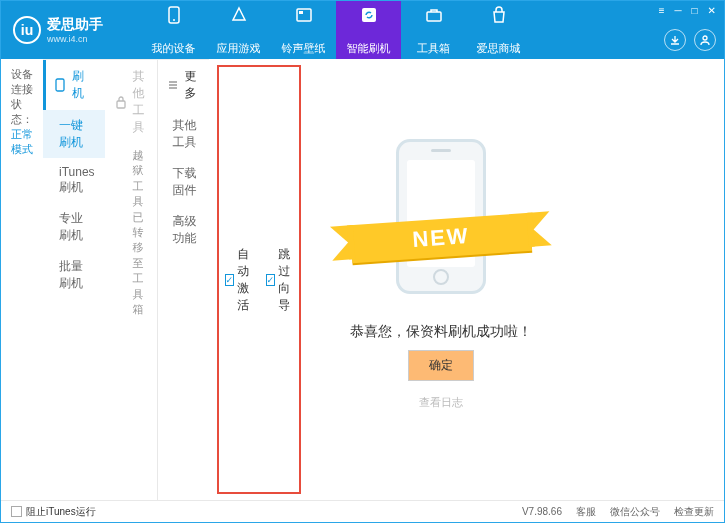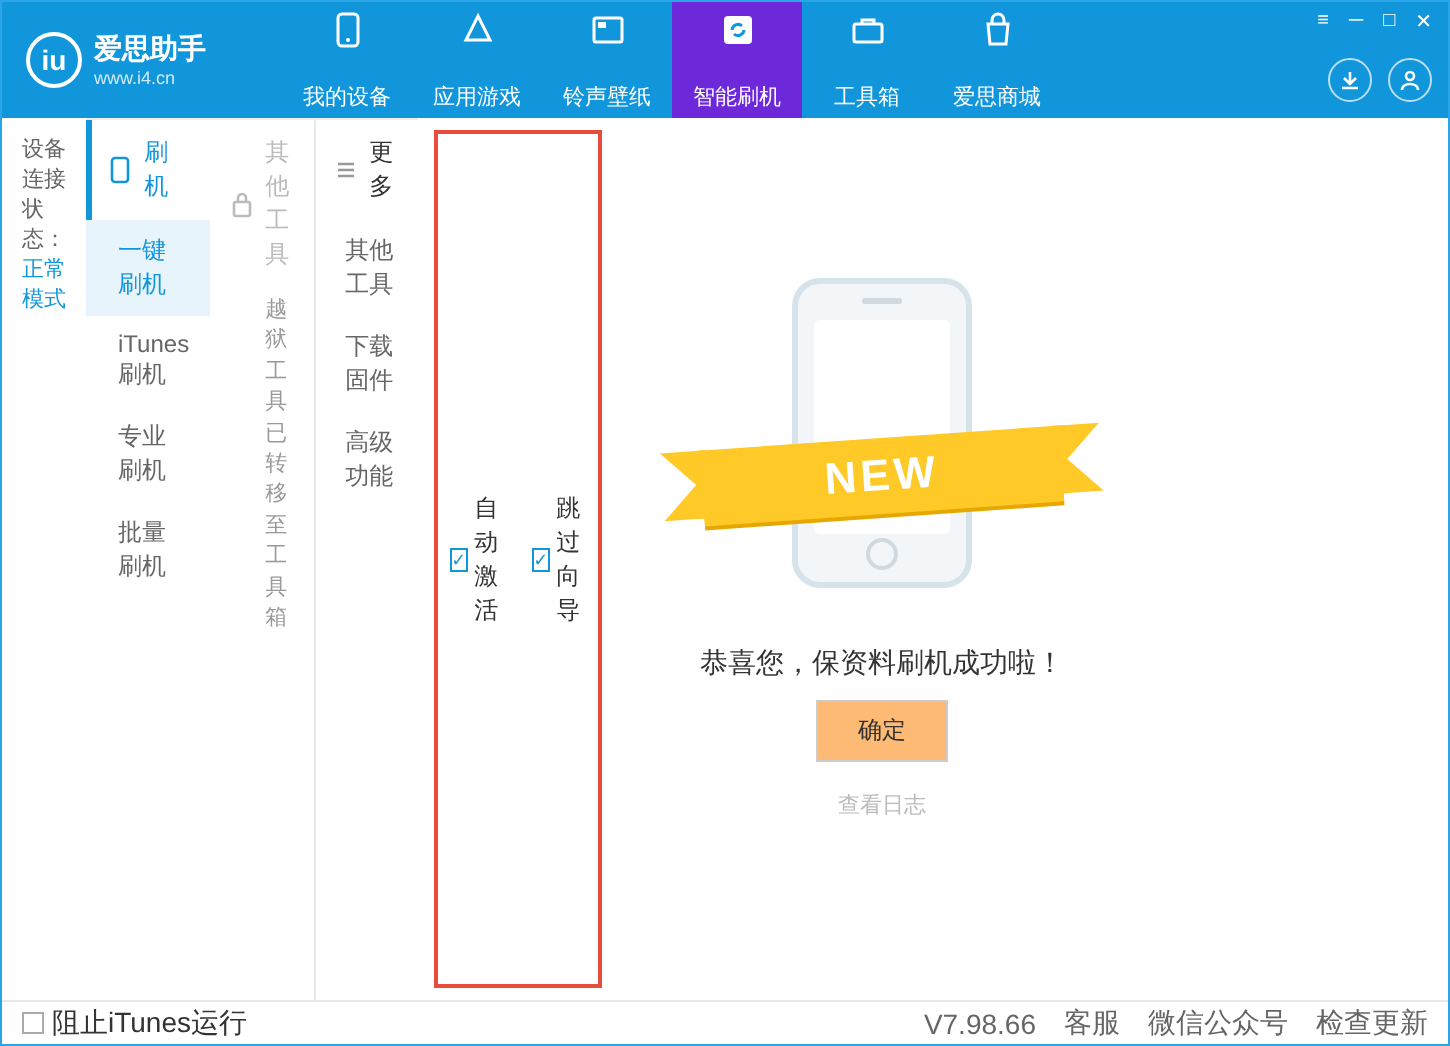--- a/index.html
+++ b/index.html
@@ -40,21 +40,21 @@
 .phone::before { content: ""; position: absolute; top: 7px; left: 50%; transform: translateX(-50%); width: 20px; height: 3px; background: #cfd9df; border-radius: 2px; }
 .phone::after { content: ""; position: absolute; bottom: 6px; left: 50%; transform: translateX(-50%); width: 12px; height: 12px; border: 2px solid #cfd9df; border-radius: 50%; }
 .phone-screen { position: absolute; top: 18px; left: 8px; right: 8px; bottom: 24px; background: #fff; border-radius: 3px; }
 .ribbon { position: absolute; left: 10px; right: 10px; top: 90px; background: #ffc928; color: #fff; font-weight: bold; text-align: center; padding: 6px 0; font-size: 22px; letter-spacing: 2px; transform: rotate(-4deg); box-shadow: 0 2px 0 #e6a800; }
 .ribbon::before, .ribbon::after { content:""; position:absolute; top:0; width:0; height:0; border:17px solid #ffc928; }
 .ribbon::before { left:-20px; border-left-color: transparent; border-right-width:6px; }
 .ribbon::after { right:-20px; border-right-color: transparent; border-left-width:6px; }
 .msg { margin-top: 24px; font-size: 14px; color: #333; }
 .confirm-btn { margin-top: 9px; padding: 6px 20px; border: 1px solid #ccc; background: #fdba74; color: #333; font-size: 12px; cursor: pointer; }
 .log-link { margin-top: 14px; font-size: 11px; color: #bbb; cursor: pointer; }
-.footer { height: 22px; border-top: 1px solid #e8e8e8; display: flex; align-items: center; font-size: 14px; color: #666; padding: 0 10px; }
+.footer { height: 22px; border-top: 1px solid #e8e8e8; display: flex; align-items: center; font-size: 10px; color: #666; padding: 0 10px; }
 .footer-left { display: flex; align-items: center; gap: 4px; }
 .f-chk { width: 11px; height: 11px; border: 1px solid #aaa; }
 .footer-right { margin-left: auto; display: flex; gap: 14px; align-items: center; }
 svg { display: block; }
 </style>
 </head>
 <body>
 
 <div class="header">
   <div class="logo-area">

